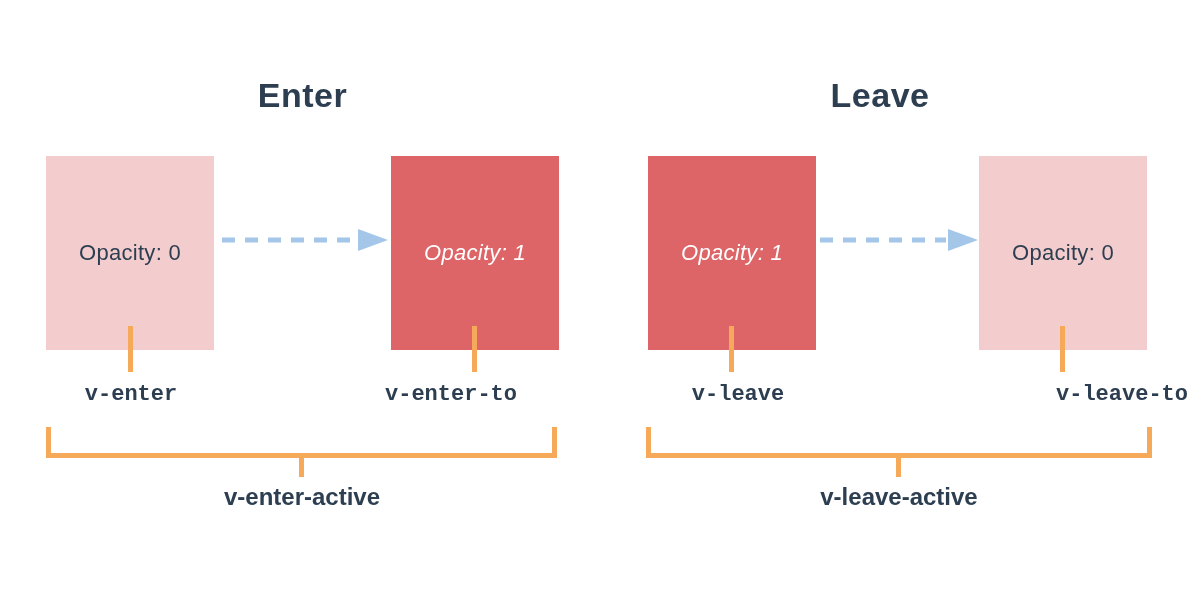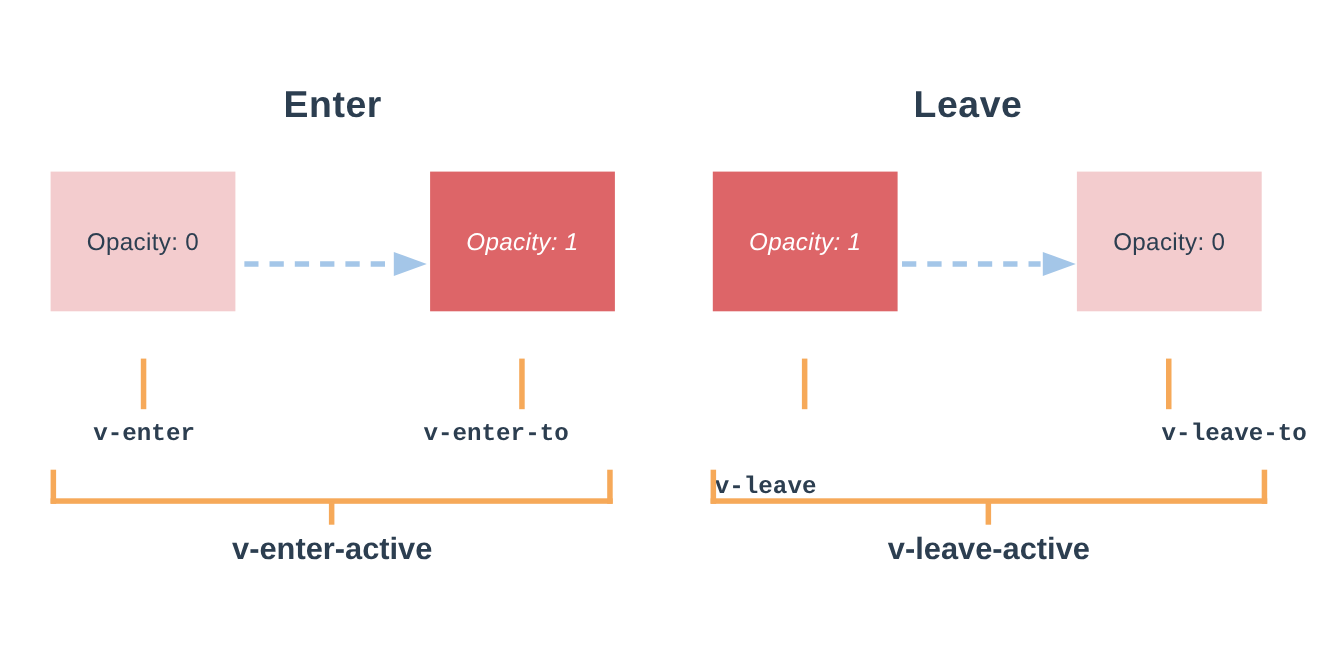--- a/index.html
+++ b/index.html
@@ -9,21 +9,21 @@
     --dark:#2c3e50; --pink:#f3ccce; --red:#dd6568; --blue:#a4c6e8; --orange:#f6a959;
   }
   .section-title {
     position:absolute; top:76px; margin:0; font-size:34px; font-weight:bold;
     color:var(--dark); text-align:center; letter-spacing:0.5px;
   }
   .title-enter { left:46px; width:513px; }
   .title-leave { left:627px; width:506px; }
 
   .box {
-    position:absolute; top:156px; width:168px; height:127px;
+    position:absolute; top:156px; width:168px; height:194px;
     display:flex; align-items:center; justify-content:center;
     font-size:22px; letter-spacing:0.3px;
   }
   .box.pink { background:var(--pink); color:var(--dark); }
   .box.red  { background:var(--red);  color:#ffffff;font-style:italic; }
   .box-enter-from { left:46px; }
   .box-enter-to   { left:391px; }
   .box-leave-from { left:648px; }
   .box-leave-to   { left:979px; }
 
@@ -40,41 +40,41 @@
   .vline-enter-to   { left:472px; }
   .vline-leave-from { left:729px; }
   .vline-leave-to   { left:1060px; }
 
   .class-label {
     position:absolute; top:382px; transform:translateX(-50%);
     font-size:22px; font-weight:bold; color:var(--dark); white-space:nowrap;font-family:Liberation Mono, monospace;
   }
   .lbl-enter-from { left:131px; }
   .lbl-enter-to   { left:451px; }
-  .lbl-leave-from { left:696px;margin-top:48px; }
+  .lbl-leave-from { left:738px; }
   .lbl-leave-to   { left:1122px; }
 
   .bracket {
     position:absolute; top:427px; height:31px; box-sizing:border-box;
     border-left:5px solid var(--orange);
     border-right:5px solid var(--orange);
     border-bottom:5px solid var(--orange);
   }
   .bracket-enter { left:46px;  width:511px; }
   .bracket-leave { left:646px; width:506px; }
 
   .tick {
     position:absolute; top:456px; width:5px; height:21px; background:var(--orange);
   }
   .tick-enter { left:299px; }
   .tick-leave { left:896px; }
 
   .active-label {
     position:absolute; top:483px; transform:translateX(-50%);
-    font-size:28px; font-weight:bold; color:var(--dark); white-space:nowrap;
+    font-size:24px; font-weight:bold; color:var(--dark); white-space:nowrap;
   }
   .active-enter { left:302px; }
   .active-leave { left:899px; }
 </style>
 </head>
 <body>
 
 <div class="canvas" style="--dark: #2c3e50; --pink: #f3ccce; --red: #dd6568; --blue: #a4c6e8; --orange: #f6a959;">
 
   <h2 class="section-title title-enter">Enter</h2>

